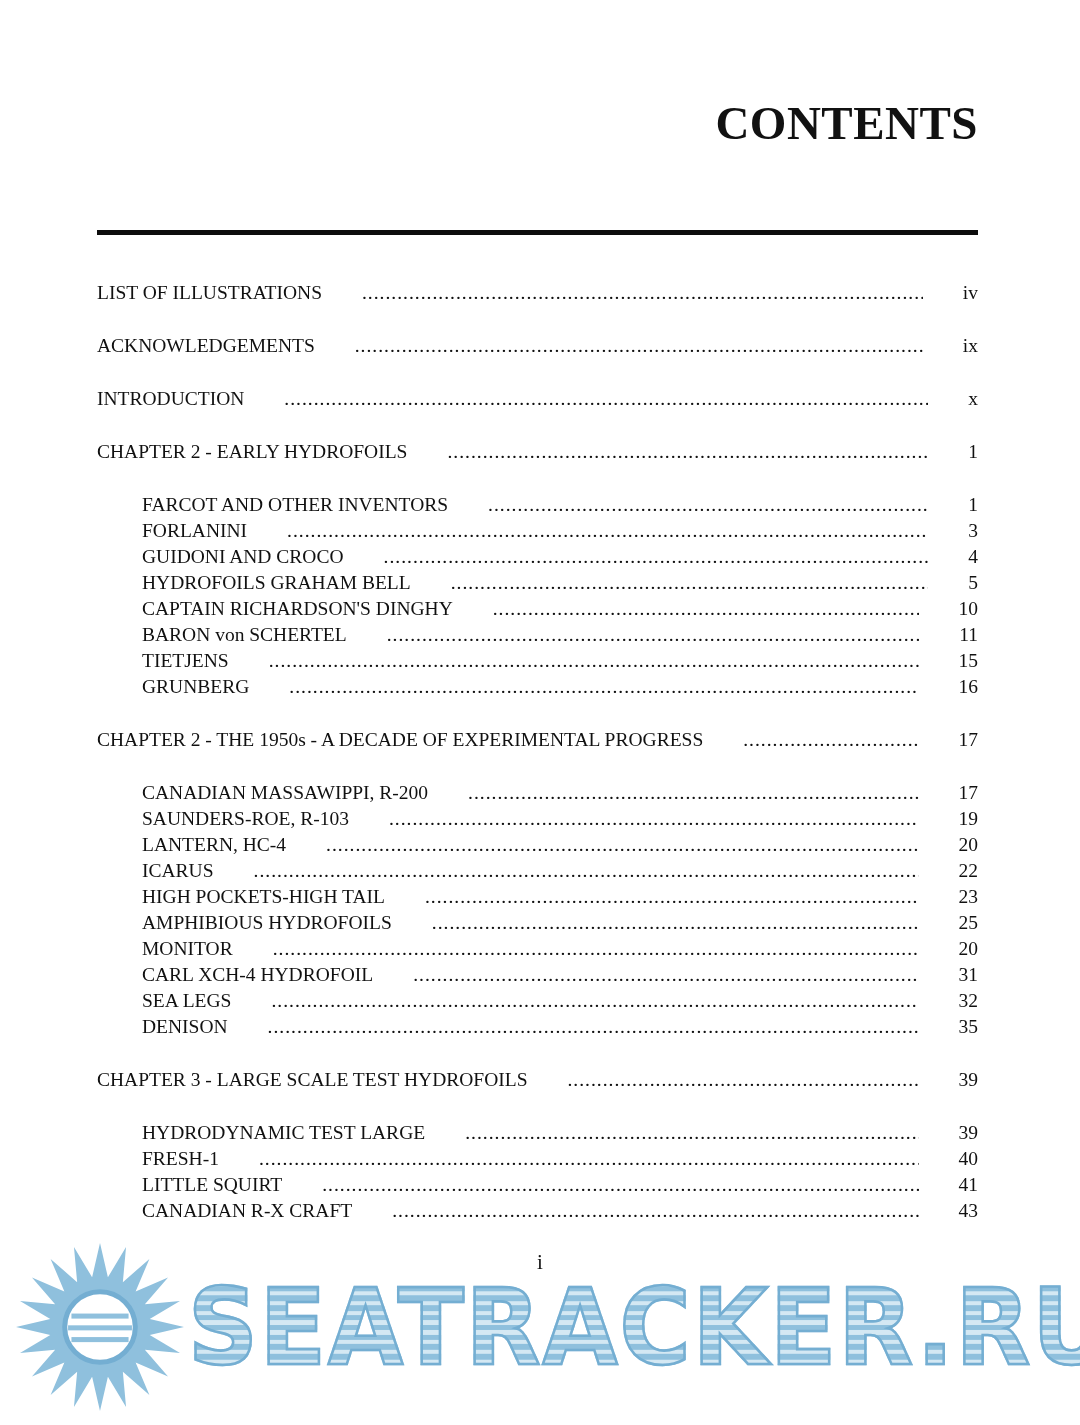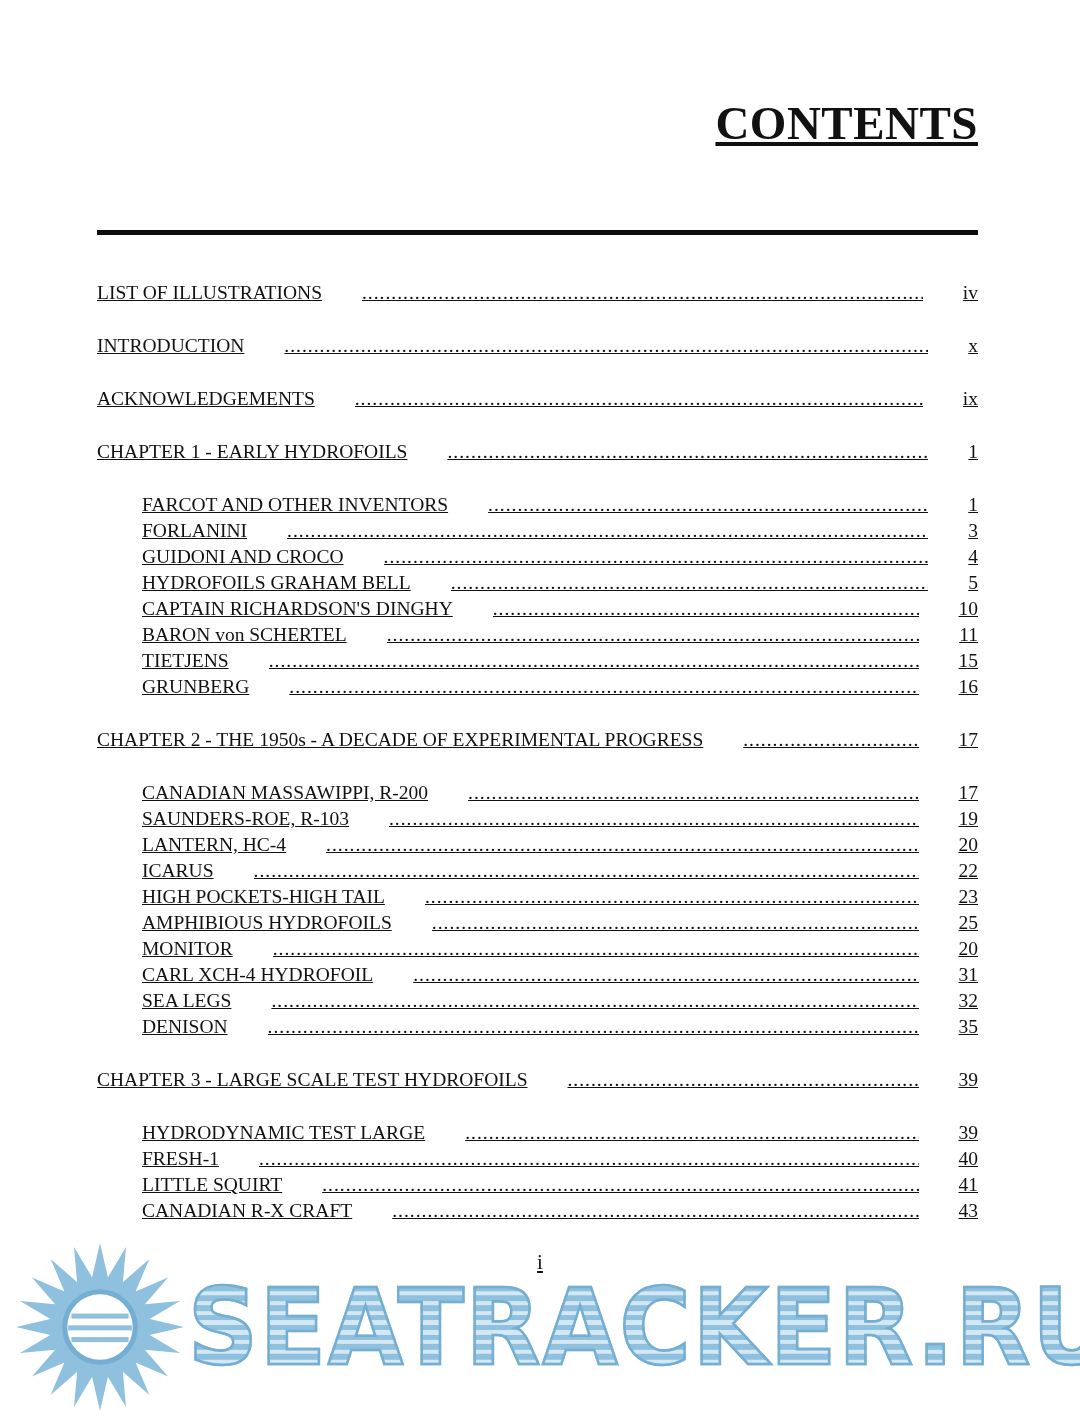--- a/index.html
+++ b/index.html
@@ -9,21 +9,20 @@
   }
   .page {
     position: relative;
     width: 1080px;
     height: 1425px;
     margin: 0 auto;
     background: #ffffff;
     overflow: hidden;
     font-family: "Liberation Serif", serif;
     color: #111111;
-    text-decoration: underline;
   }
   .title {
     margin: 96px 102px 0 0;
     text-align: right;
     font-size: 47px;
     font-weight: bold;
     letter-spacing: 0.5px;
     font-family: "Liberation Serif", serif;
   }
   .rule {
@@ -109,31 +108,31 @@
 
   <div class="rule"></div>
 
   <div class="toc" id="toc">
       <div class="toc-row level-0 gap">
     <span class="toc-label">LIST OF ILLUSTRATIONS</span>
     <span class="toc-leader"></span>
     <span class="toc-page">iv</span>
   </div>
       <div class="toc-row level-0 gap">
+    <span class="toc-label">ACKNOWLEDGEMENTS</span>
+    <span class="toc-leader"></span>
+    <span class="toc-page">ix</span>
+  </div>
+      <div class="toc-row level-0 gap">
     <span class="toc-label">INTRODUCTION</span>
     <span class="toc-leader"></span>
     <span class="toc-page">x</span>
   </div>
       <div class="toc-row level-0 gap">
-    <span class="toc-label">ACKNOWLEDGEMENTS</span>
-    <span class="toc-leader"></span>
-    <span class="toc-page">ix</span>
-  </div>
-      <div class="toc-row level-0 gap">
-    <span class="toc-label">CHAPTER 1 - EARLY HYDROFOILS</span>
+    <span class="toc-label">CHAPTER 2 - EARLY HYDROFOILS</span>
     <span class="toc-leader"></span>
     <span class="toc-page">1</span>
   </div>
       <div class="toc-row level-1 gap">
     <span class="toc-label">FARCOT AND OTHER INVENTORS</span>
     <span class="toc-leader"></span>
     <span class="toc-page">1</span>
   </div>
       <div class="toc-row level-1">
     <span class="toc-label">FORLANINI</span>

